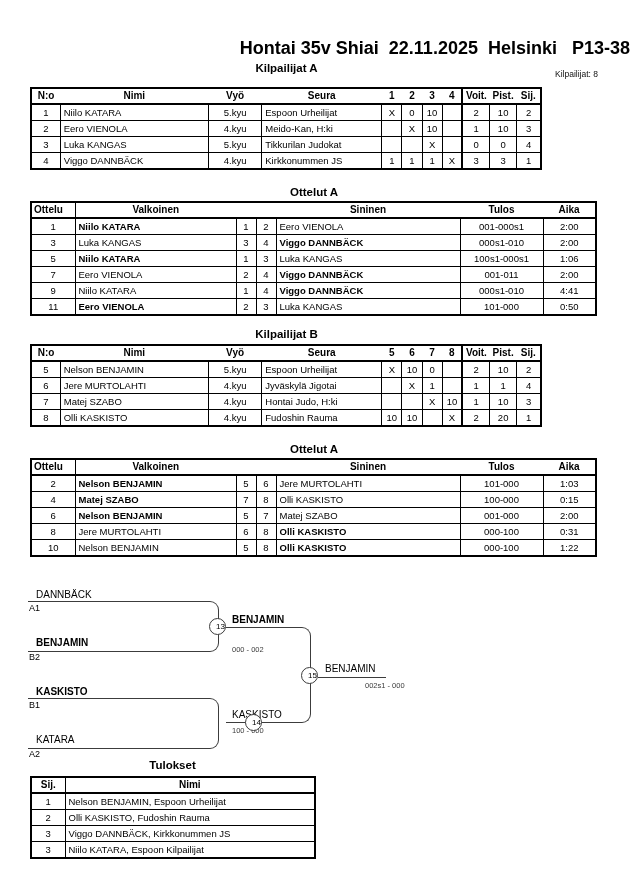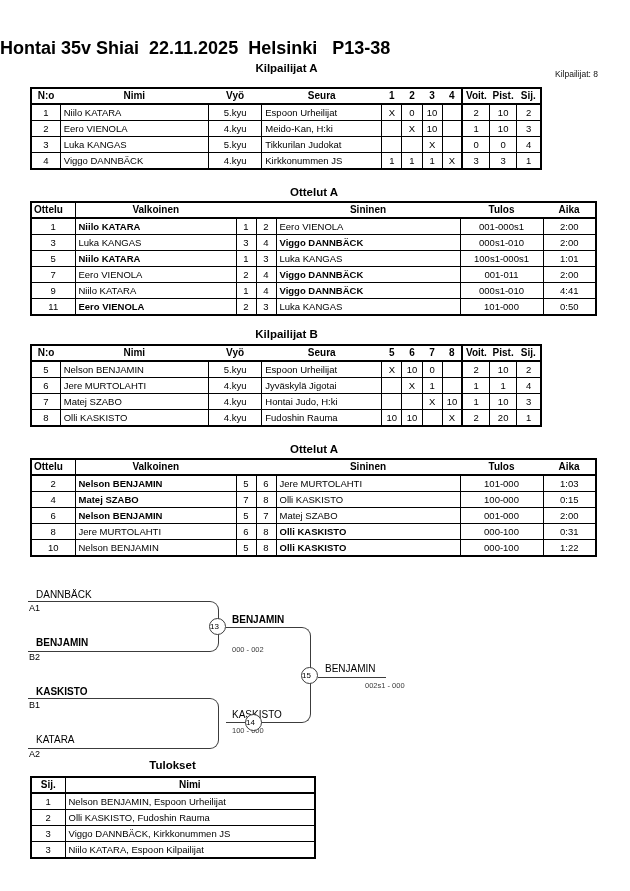--- a/index.html
+++ b/index.html
@@ -1,35 +1,35 @@
 <!DOCTYPE html>
 <html><head>
 <meta charset="utf-8">
 <style>
   html,body{margin:0;padding:0;background:#fff;}
   body{width:630px;height:891px;position:relative;font-family:"Liberation Sans",sans-serif;color:#000;overflow:hidden;}
   .abs{position:absolute;}
-  .page-title{top:38px;left:0;width:630px;text-align:left;font-size:18px;font-weight:bold;white-space:pre;}
+  .page-title{top:38px;left:0;width:630px;text-align:right;font-size:18px;font-weight:bold;white-space:pre;}
   .sec-title{font-weight:bold;font-size:11.5px;text-align:center;white-space:pre;}
   .count-label{top:69px;right:32px;font-size:8.5px;color:#111;}
   table{border-collapse:collapse;table-layout:fixed;position:absolute;background:#fff;}
   .tbl{border:2px solid #000;}
   .tbl td{border:1px solid #000;font-size:9.5px;height:15px;line-height:15px;padding:0 3px;overflow:hidden;white-space:nowrap;}
   .tbl th{border-left:none;border-right:none;border-top:none;border-bottom:2px solid #000;font-size:10px;font-weight:bold;height:14px;line-height:14px;padding:0 2px;white-space:nowrap;overflow:hidden;}
   .tbl th.vr{border-right:1px solid #000;}
   .c{text-align:center;}
   .thick{border-left:2px solid #000 !important;}
   .b{font-weight:bold;}
   
   .bk{position:absolute;border-color:#3c3c3c;border-style:solid;border-width:0;}
   .bk-pair{border-top-width:1px;border-right-width:1px;border-bottom-width:1px;border-radius:0 9px 9px 0;}
   .bk-wtop{border-top-width:1px;border-right-width:1px;border-radius:0 9px 0 0;}
   .bk-wbot{border-bottom-width:1px;border-right-width:1px;border-radius:0 0 9px 0;}
   .bk-line{border-top-width:1px;height:0;}
-  .bk-circle{position:absolute;width:15px;height:15px;border:1px solid #3c3c3c;border-radius:50%;background:#fff;text-align:left;font-size:8px;line-height:15px;z-index:2;}
+  .bk-circle{position:absolute;width:15px;height:15px;border:1px solid #3c3c3c;border-radius:50%;background:#fff;text-align:right;font-size:8px;line-height:15px;z-index:2;}
   .bk-name{position:absolute;font-size:10px;white-space:nowrap;z-index:1;}
   .bk-seed{position:absolute;font-size:9px;white-space:nowrap;}
   .bk-score{position:absolute;font-size:7.5px;color:#3a3a3a;white-space:nowrap;}
 </style>
 </head>
 <body>
 
 <div class="abs page-title">Hontai 35v Shiai  22.11.2025  Helsinki   P13-38</div>
 <div class="abs sec-title" style="top:62px;left:30px;width:513px;">Kilpailijat A</div>
 <div class="abs count-label">Kilpailijat: 8</div>
@@ -156,21 +156,21 @@
     <td class="c">000s1-010</td>
     <td class="c">2:00</td>
   </tr>
   <tr>
     <td class="c">5</td>
     <td class="b">Niilo KATARA</td>
     <td class="c">1</td>
     <td class="c">3</td>
     <td>Luka KANGAS</td>
     <td class="c">100s1-000s1</td>
-    <td class="c">1:01</td>
+    <td class="c">1:06</td>
   </tr>
   <tr>
     <td class="c">7</td>
     <td>Eero VIENOLA</td>
     <td class="c">2</td>
     <td class="c">4</td>
     <td class="b">Viggo DANNBÄCK</td>
     <td class="c">001-011</td>
     <td class="c">2:00</td>
   </tr>

